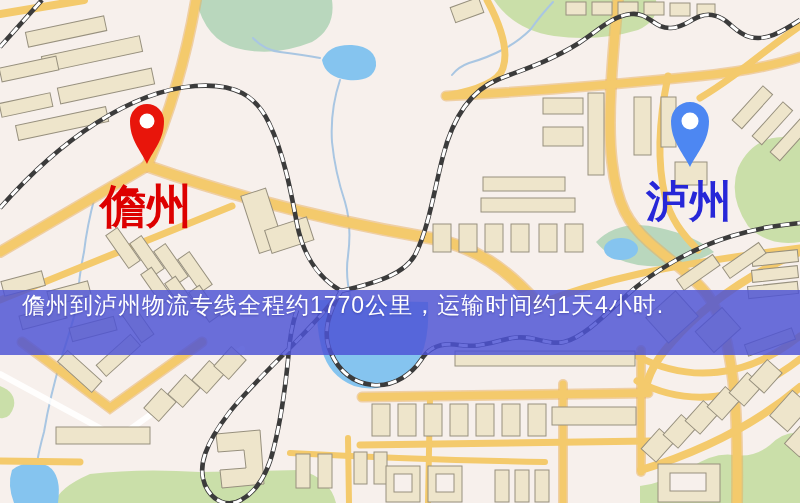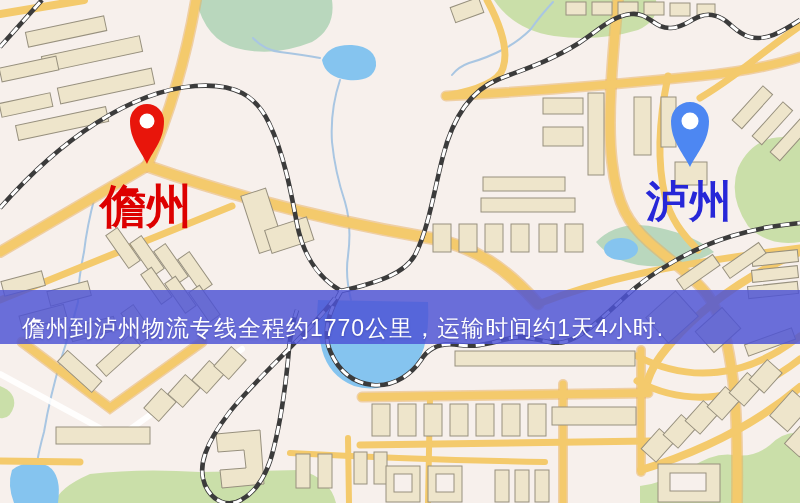--- a/index.html
+++ b/index.html
@@ -18,22 +18,22 @@
   .bld{fill:var(--building,#eee5cb);stroke:var(--buildingOutline,#97907e);stroke-width:1;}
   .hole{fill:var(--background,#f7f0ec);stroke:var(--buildingOutline,#97907e);stroke-width:1;}
   .rb{fill:none;stroke:var(--railDark,#3b3b3b);stroke-width:4.6;}
   .rd{fill:none;stroke:var(--railLight,#ffffff);stroke-width:3;stroke-dasharray:9 8;}
   .pin-red{fill:var(--pinRed,#e8150b);}
   .pin-blue{fill:var(--pinBlue,#4d87f2);}
   .origin-label{fill:var(--originText,#dd0000);font-size:46px;font-weight:bold;
                 text-anchor:middle;font-family:"Liberation Sans",sans-serif;}
   .dest-label{fill:var(--destText,#2727d8);font-size:43px;font-weight:bold;
               text-anchor:middle;font-family:"Liberation Sans",sans-serif;}
-  .banner{position:absolute;left:0;top:290px;width:800px;height:54px;
-          background:var(--bannerBg,rgba(77,83,213,.83));display:flex;align-items:flex-end;z-index:5;}
+  .banner{position:absolute;left:0;top:290px;width:800px;height:65px;
+          background:var(--bannerBg,rgba(77,83,213,.83));display:flex;align-items:flex-start;z-index:5;}
   .banner span{color:var(--bannerText,#fff);font-size:23px;padding-left:22px;letter-spacing:1px;
                white-space:nowrap;text-shadow:0 1px 2px rgba(40,40,140,.45);}
 </style>
 </head>
 <body>
 
 <div class="stage">
   <svg width="800" height="503" viewBox="0 0 800 503">
     <rect class="map-bg" x="0" y="0" width="800" height="503"></rect>
 

